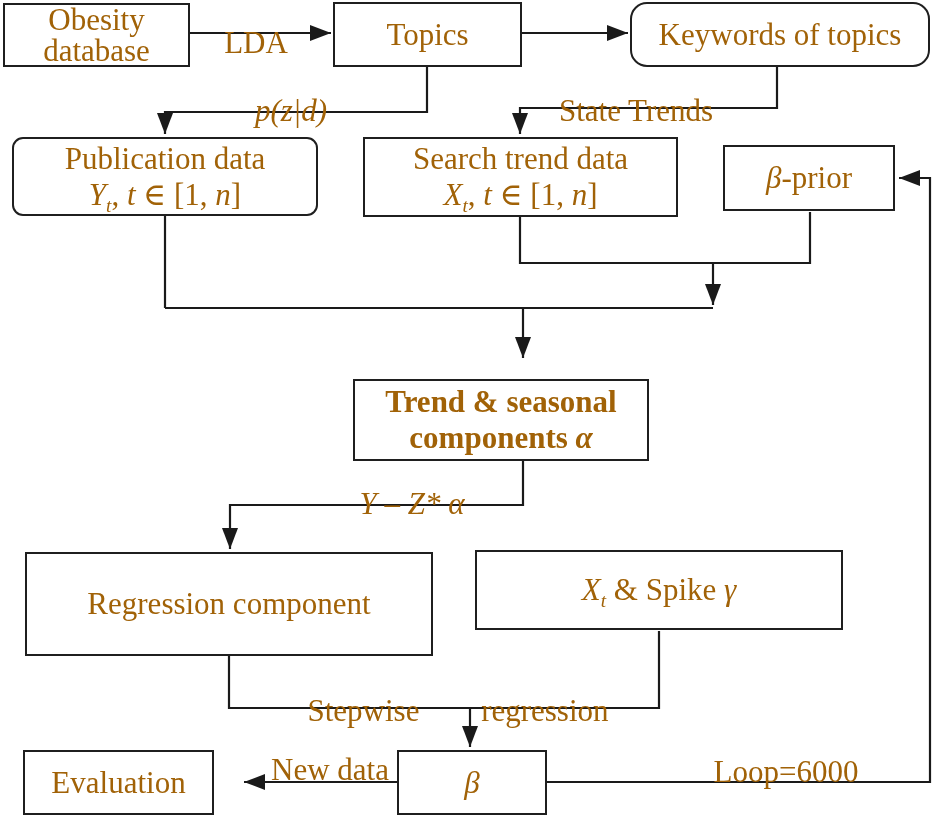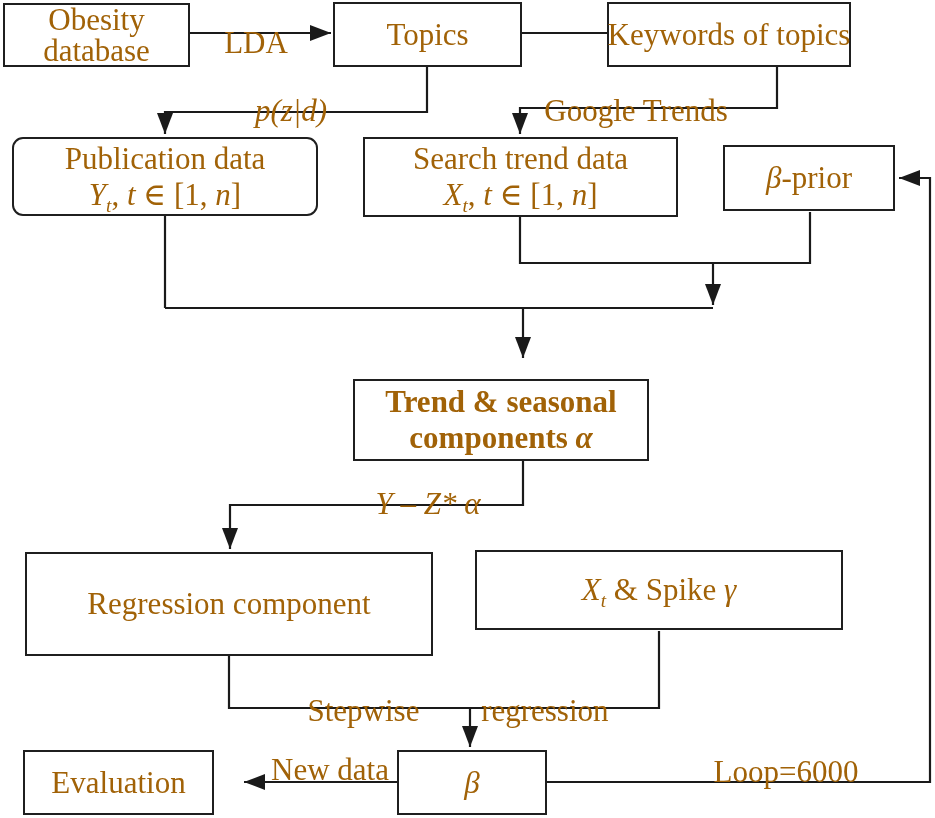--- a/index.html
+++ b/index.html
@@ -16,35 +16,35 @@
   .box.tight{line-height:31px;}
   .lbl{
     position:absolute;transform:translateX(-50%);font-size:31px;line-height:33px;
     white-space:nowrap;text-align:center;margin-top:24px;
   }
   .it{font-style:italic;}
   sub{font-size:0.62em;line-height:0;}
   
   .b-obesity{left:3px;top:3px;width:187px;height:64px;}
   .b-topics{left:333px;top:2px;width:189px;height:65px;}
-  .b-keywords{left:607px;top:2px;width:244px;height:65px;}
+  .b-keywords{left:630px;top:2px;width:300px;height:65px;border-radius:17px;}
   .b-publication{left:12px;top:137px;width:306px;height:79px;border-radius:11px;}
   .b-search{left:363px;top:137px;width:315px;height:80px;}
   .b-betaprior{left:723px;top:145px;width:172px;height:66px;}
   .b-trend{left:353px;top:379px;width:296px;height:82px;font-weight:bold;}
   .b-regression{left:25px;top:552px;width:408px;height:104px;}
   .b-spike{left:475px;top:550px;width:368px;height:80px;}
   .b-evaluation{left:23px;top:750px;width:191px;height:65px;}
   .b-beta{left:397px;top:750px;width:150px;height:65px;}
   
   .l-lda{left:256px;top:2px;}
   .l-pzd{left:291px;top:70px;}
   .l-google{left:636px;top:70px;}
   .l-state{left:555px;top:271px;}
-  .l-yz{left:428px;top:463px;}
+  .l-yz{left:412px;top:463px;}
   .l-stepwise{left:458px;top:670px;word-spacing:54px;}
   .l-newdata{left:330px;top:729px;}
   .l-loop{left:786px;top:731px;}
 </style>
 </head>
 <body>
 
 <div id="stage">
 
   <svg id="wires" viewBox="0 0 935 818" fill="none" stroke="#1a1a1a" stroke-width="2.2">
@@ -122,19 +122,19 @@
   <div class="box b-evaluation">
     <span>Evaluation</span>
   </div>
 
   <div class="box b-beta">
     <span class="it">β</span>
   </div>
 
   <div class="lbl l-lda">LDA</div>
   <div class="lbl it l-pzd">p(z|d)</div>
-  <div class="lbl l-google">Google Trends</div>
+  <div class="lbl l-google">State Trends</div>
   <div class="lbl it l-yz">Y – Z* α</div>
   <div class="lbl l-stepwise">Stepwise regression</div>
   <div class="lbl l-newdata">New data</div>
   <div class="lbl l-loop">Loop=6000</div>
 
 </div>
 
 </body></html>

